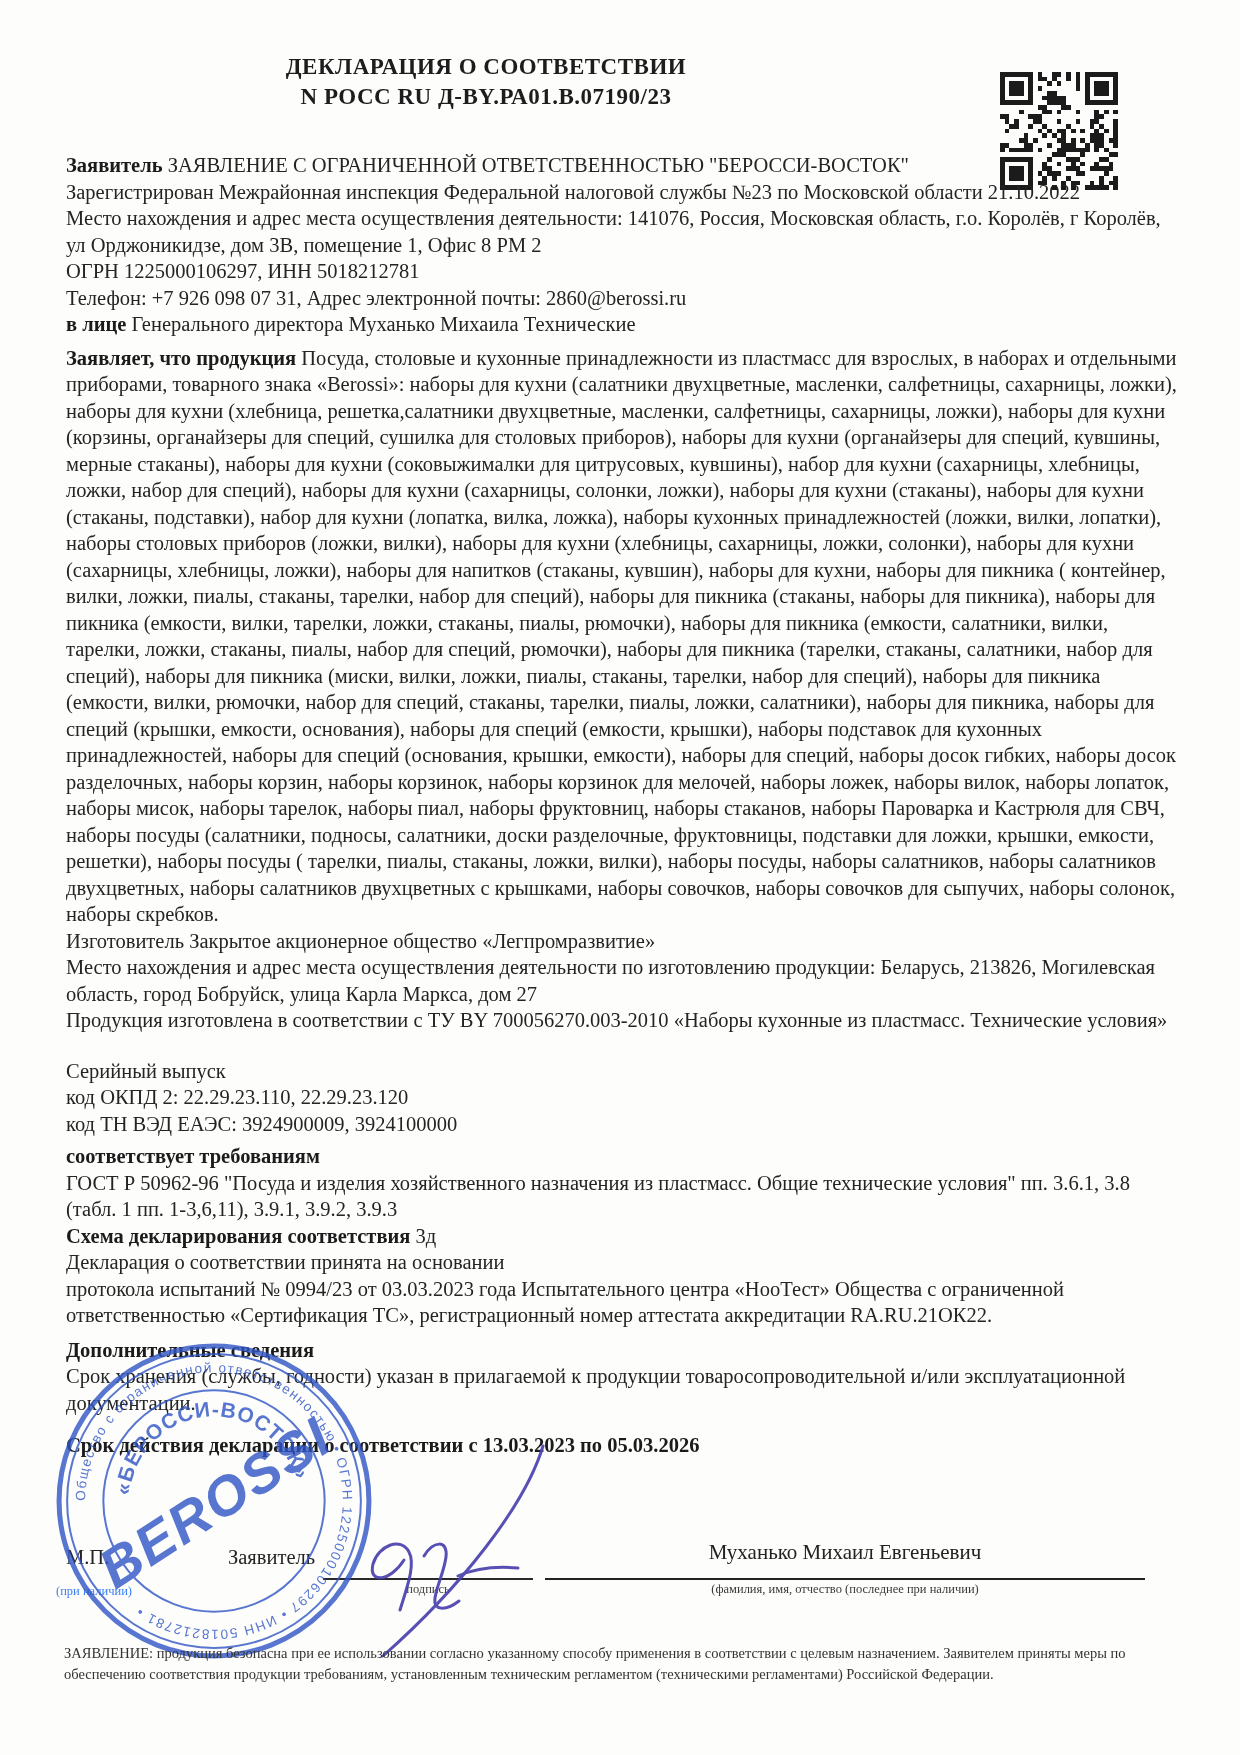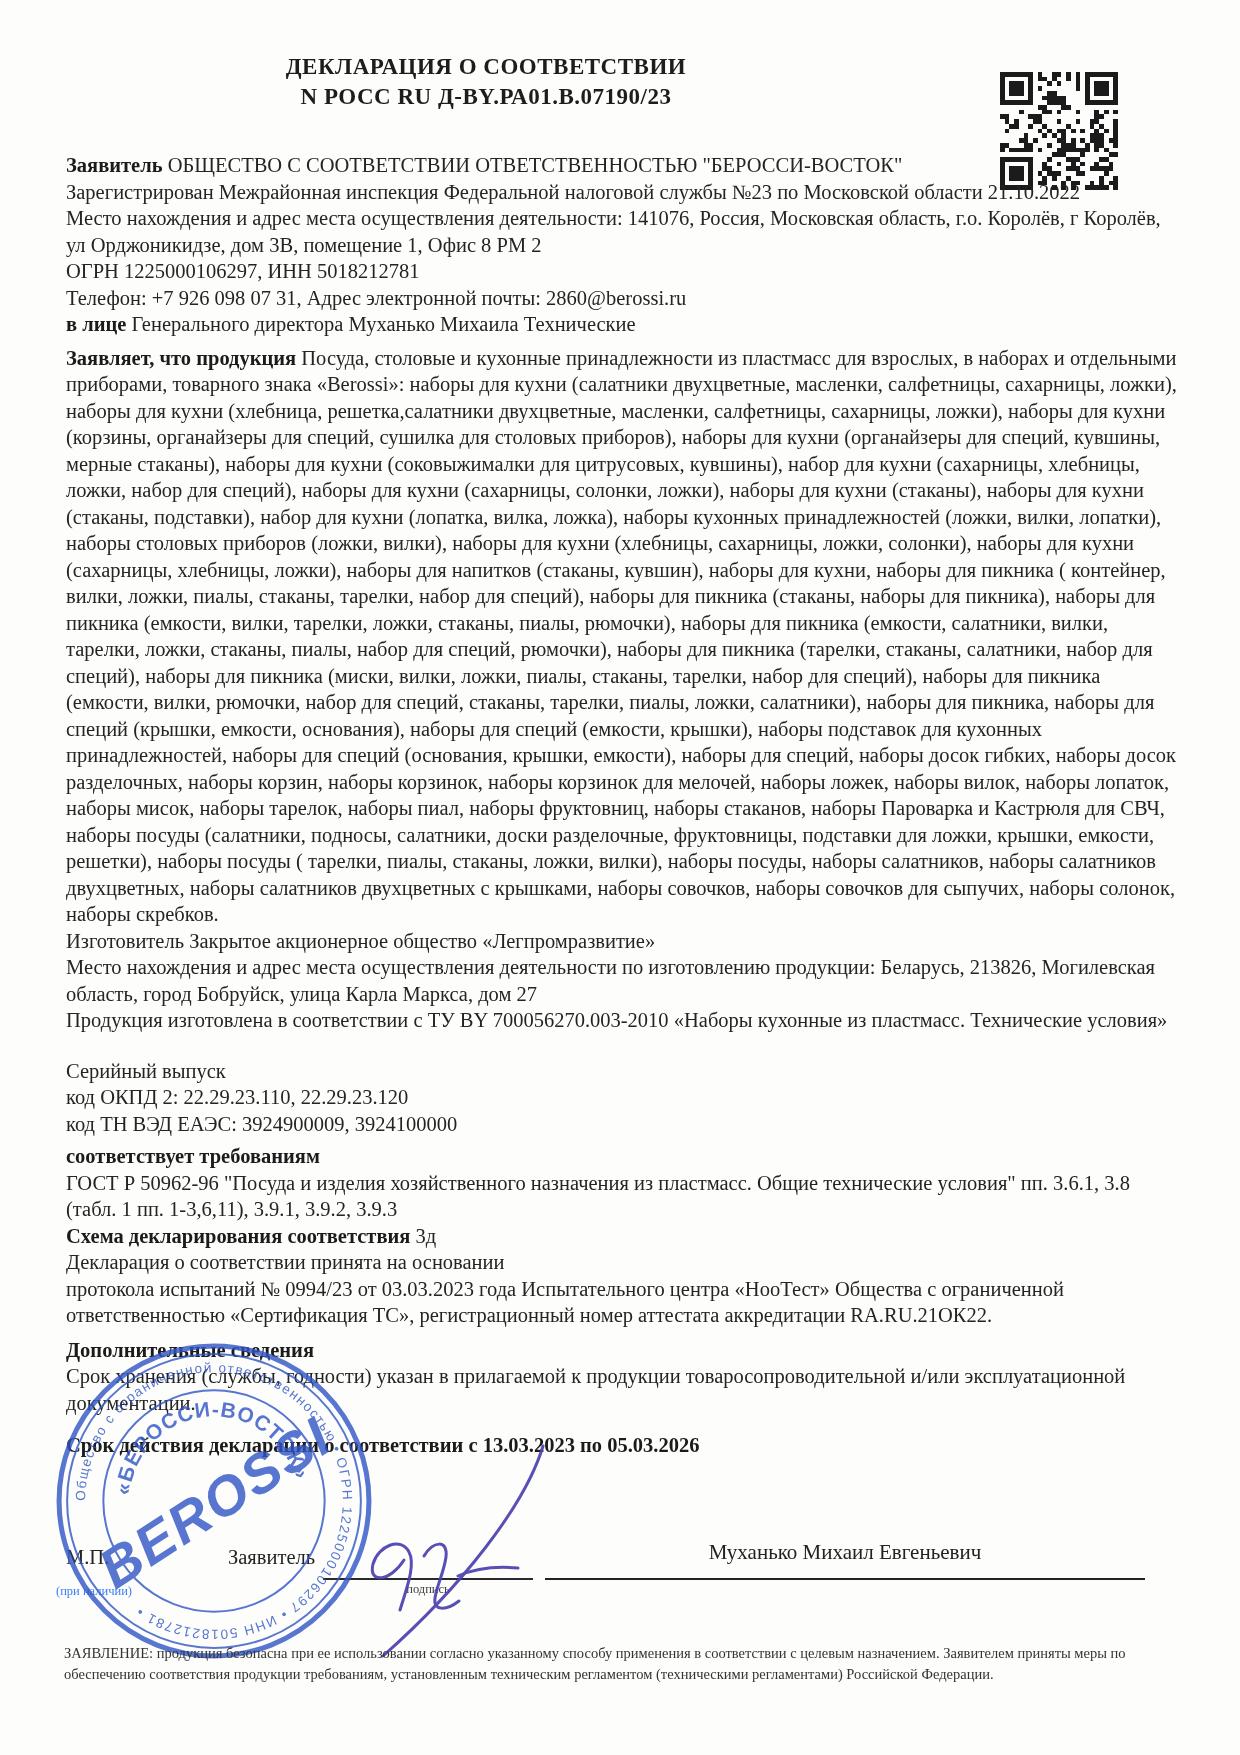--- a/index.html
+++ b/index.html
@@ -250,21 +250,21 @@
       <rect x="2" y="2" width="3" height="3" fill="#1b1b1b"></rect>
       <rect x="18" y="0" width="7" height="7" fill="#1b1b1b"></rect>
       <rect x="19" y="1" width="5" height="5" fill="#fdfdfc"></rect>
       <rect x="20" y="2" width="3" height="3" fill="#1b1b1b"></rect>
       <rect x="0" y="18" width="7" height="7" fill="#1b1b1b"></rect>
       <rect x="1" y="19" width="5" height="5" fill="#fdfdfc"></rect>
       <rect x="2" y="20" width="3" height="3" fill="#1b1b1b"></rect>
     </svg>
 
   <div class="content">
-    <p><b>Заявитель</b> <span>ОБЩЕСТВО С СООТВЕТСТВИИ ОТВЕТСТВЕННОСТЬЮ "БЕРОССИ-ВОСТОК"</span></p>
+    <p><b>Заявитель</b> <span>ЗАЯВЛЕНИЕ С ОГРАНИЧЕННОЙ ОТВЕТСТВЕННОСТЬЮ "БЕРОССИ-ВОСТОК"</span></p>
     <p>Зарегистрирован Межрайонная инспекция Федеральной налоговой службы №23 по Московской области 21.10.2022</p>
     <p>Место нахождения и адрес места осуществления деятельности: 141076, Россия, Московская область, г.о. Королёв, г Королёв, ул Орджоникидзе, дом 3В, помещение 1, Офис 8 РМ 2</p>
     <p>ОГРН 1225000106297, ИНН 5018212781</p>
     <p>Телефон: +7 926 098 07 31, Адрес электронной почты: 2860@berossi.ru</p>
     <p><b>в лице</b> <span>Генерального директора Муханько Михаила Технические</span></p>
 
     <p class="mt7"><b>Заявляет, что продукция</b> <span>Посуда, столовые и кухонные принадлежности из пластмасс для взрослых, в наборах и отдельными приборами, товарного знака «Berossi»: наборы для кухни (салатники двухцветные, масленки, салфетницы, сахарницы, ложки), наборы для кухни (хлебница, решетка,салатники двухцветные, масленки, салфетницы, сахарницы, ложки), наборы для кухни (корзины, органайзеры для специй, сушилка для столовых приборов), наборы для кухни (органайзеры для специй, кувшины, мерные стаканы), наборы для кухни (соковыжималки для цитрусовых, кувшины), набор для кухни (сахарницы, хлебницы, ложки, набор для специй), наборы для кухни (сахарницы, солонки, ложки), наборы для кухни (стаканы), наборы для кухни (стаканы, подставки), набор для кухни (лопатка, вилка, ложка), наборы кухонных принадлежностей (ложки, вилки, лопатки), наборы столовых приборов (ложки, вилки), наборы для кухни (хлебницы, сахарницы, ложки, солонки), наборы для кухни (сахарницы, хлебницы, ложки), наборы для напитков (стаканы, кувшин), наборы для кухни, наборы для пикника ( контейнер, вилки, ложки, пиалы, стаканы, тарелки, набор для специй), наборы для пикника (стаканы, наборы для пикника), наборы для пикника (емкости, вилки, тарелки, ложки, стаканы, пиалы, рюмочки), наборы для пикника (емкости, салатники, вилки, тарелки, ложки, стаканы, пиалы, набор для специй, рюмочки), наборы для пикника (тарелки, стаканы, салатники, набор для специй), наборы для пикника (миски, вилки, ложки, пиалы, стаканы, тарелки, набор для специй), наборы для пикника (емкости, вилки, рюмочки, набор для специй, стаканы, тарелки, пиалы, ложки, салатники), наборы для пикника, наборы для специй (крышки, емкости, основания), наборы для специй (емкости, крышки), наборы подставок для кухонных принадлежностей, наборы для специй (основания, крышки, емкости), наборы для специй, наборы досок гибких, наборы досок разделочных, наборы корзин, наборы корзинок, наборы корзинок для мелочей, наборы ложек, наборы вилок, наборы лопаток, наборы мисок, наборы тарелок, наборы пиал, наборы фруктовниц, наборы стаканов, наборы Пароварка и Кастрюля для СВЧ, наборы посуды (салатники, подносы, салатники, доски разделочные, фруктовницы, подставки для ложки, крышки, емкости, решетки), наборы посуды ( тарелки, пиалы, стаканы, ложки, вилки), наборы посуды, наборы салатников, наборы салатников двухцветных, наборы салатников двухцветных с крышками, наборы совочков, наборы совочков для сыпучих, наборы солонок, наборы скребков.</span></p>
 
     <p>Изготовитель Закрытое акционерное общество «Легпромразвитие»</p>
     <p>Место нахождения и адрес места осуществления деятельности по изготовлению продукции: Беларусь, 213826, Могилевская область, город Бобруйск, улица Карла Маркса, дом 27</p>
@@ -287,20 +287,21 @@
   </div>
 
   <div class="sigrow">
     <span class="mp">М.П.</span>
     <span class="mp-note">(при наличии)</span>
     <span class="applicant-label">Заявитель</span>
     <span class="sig-line"></span>
     <span class="sig-caption">подпись</span>
     <span class="name-wrap"><span class="signatory-name">Муханько Михаил Евгеньевич</span></span>
     <span class="name-line"></span>
+    <span class="name-caption">(фамилия, имя, отчество (последнее при наличии)</span>
   </div>
 
   <svg class="stamp" viewBox="0 0 330 330">
     <defs>
       <path id="ring-outer-path" d="M165,165 m-128,0 a128,128 0 1,1 256,0 a128,128 0 1,1 -256,0"></path>
       <path id="ring-inner-path" d="M165,165 m-84,0 a84,84 0 1,1 168,0 a84,84 0 1,1 -168,0"></path>
     </defs>
     <g fill="none" stroke="currentColor">
       <circle cx="165" cy="165" r="154" stroke-width="5"></circle>
       <circle cx="165" cy="165" r="146" stroke-width="2"></circle>

